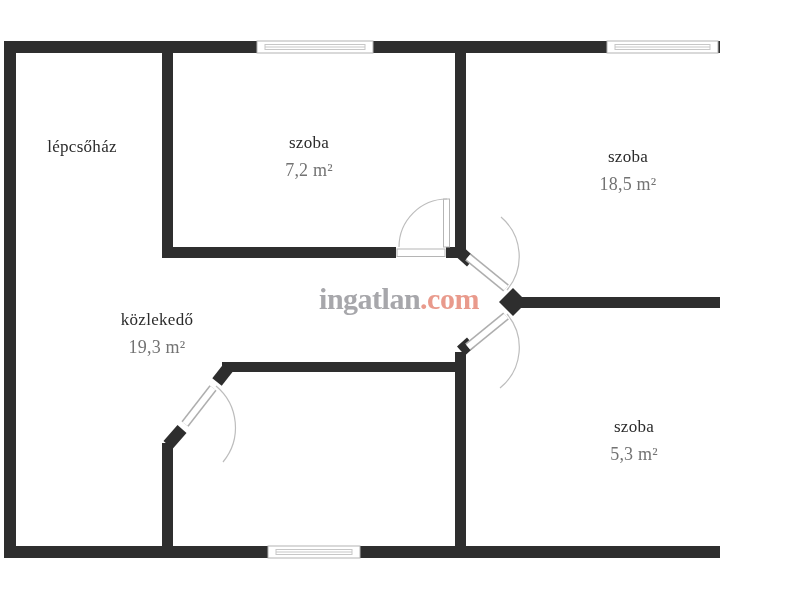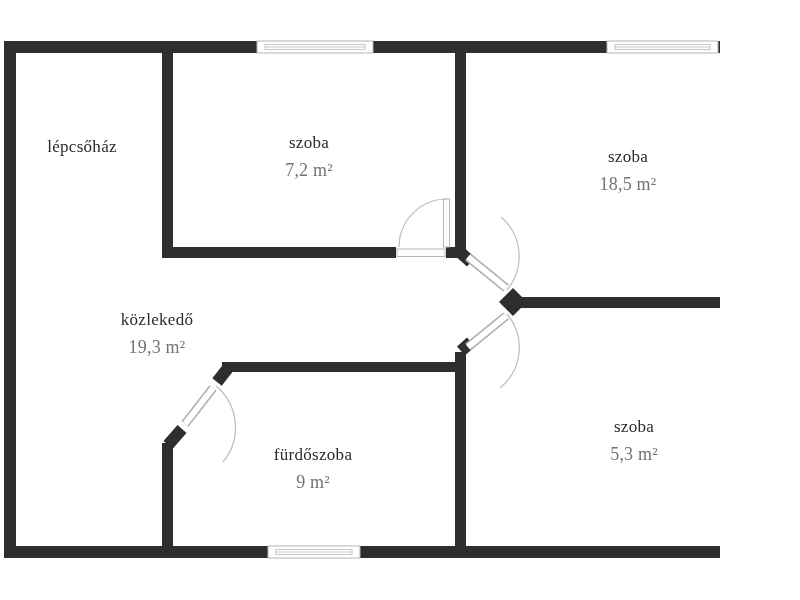--- a/index.html
+++ b/index.html
@@ -140,24 +140,23 @@
   <div class="room-label" style="left:628px; top:147px;">
     <div class="room-name">szoba</div>
     <div class="room-area">18,5 m²</div>
   </div>
 
   <div class="room-label" style="left:157px; top:310px;">
     <div class="room-name">közlekedő</div>
     <div class="room-area">19,3 m²</div>
   </div>
 
-  <div class="room-label" style="left:313px; top:445px;">
-    <div class="room-name">fürdőszoba</div>
-    <div class="room-area">9 m²</div>
-  </div>
 
   <div class="room-label" style="left:634px; top:417px;">
     <div class="room-name">szoba</div>
     <div class="room-area">5,3 m²</div>
   </div>
 
+  <div class="watermark">
+    <span class="wm-name">ingatlan</span><span class="wm-tld">.com</span>
+  </div>
 
 </div>
 
 </body></html>

